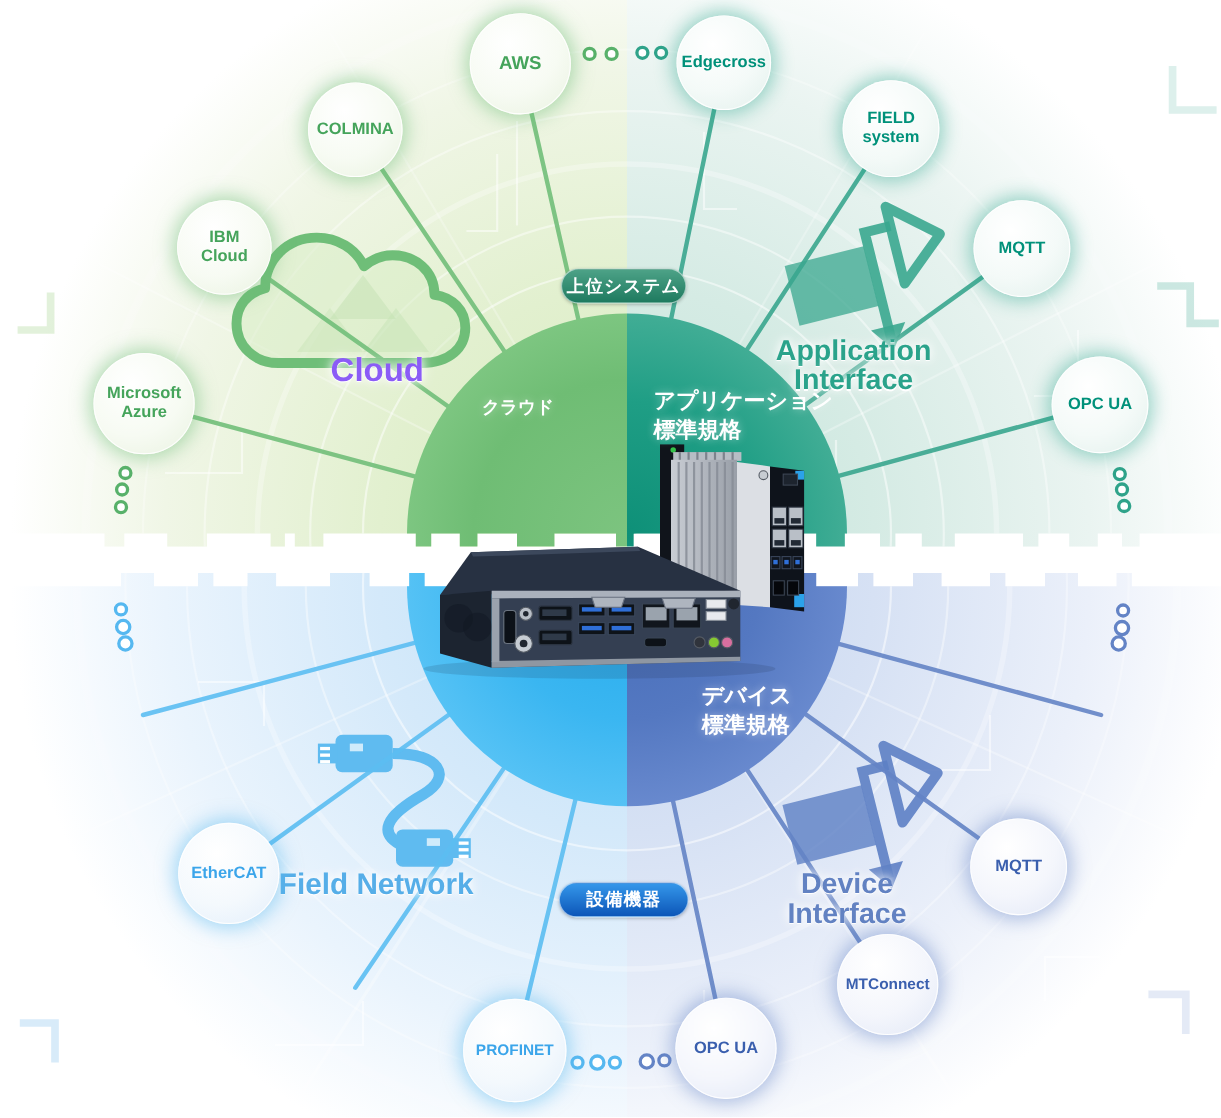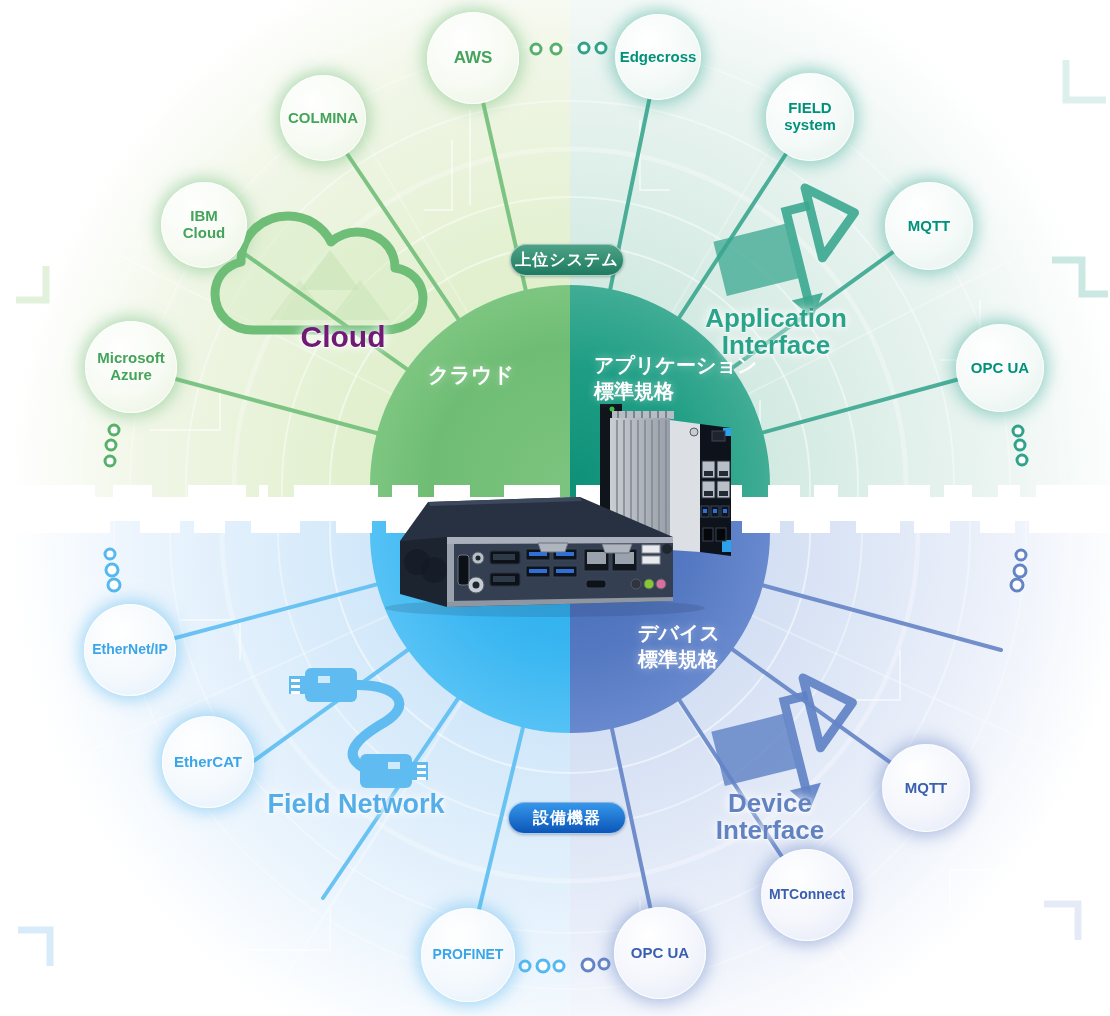--- a/index.html
+++ b/index.html
@@ -381,35 +381,35 @@
     <circle cx="649" cy="584" r="5" fill="#86c832" stroke="#555b64" stroke-width="1"></circle>
     <circle cx="661" cy="584" r="5" fill="#d96f9f" stroke="#555b64" stroke-width="1"></circle>
     <polygon points="538,543 568,543 565,552 541,552" fill="#aeb5bf" stroke="#6a7280" stroke-width="1"></polygon>
     <polygon points="602,544 632,544 629,553 605,553" fill="#aeb5bf" stroke="#6a7280" stroke-width="1"></polygon>
     <rect x="642" y="545" width="18" height="8" fill="#e8eaee" stroke="#888f99" stroke-width="1"></rect>
     <rect x="642" y="556" width="18" height="8" fill="#e8eaee" stroke="#888f99" stroke-width="1"></rect>
     <circle cx="667" cy="549" r="5" fill="#20262f"></circle>
   </g>
 </svg>
 
-<div class="label-en" style="left:263px;top:321px;width:160px;font-size:30px;color:#701a75;">Cloud</div>
+<div class="label-en" style="left:263px;top:321px;width:160px;font-size:30px;color:#8b5cf6;">Cloud</div>
 
 <div class="label-en" style="left:666px;top:305px;width:220px;font-size:26px;color:#2aa38b;">
   <div>Application</div>
   <div>Interface</div>
 </div>
 
-<div class="label-en" style="left:226px;top:790px;width:260px;font-size:27px;color:#56aee8;">Field Network</div>
+<div class="label-en" style="left:212px;top:790px;width:260px;font-size:27px;color:#56aee8;">Field Network</div>
 
 <div class="label-en" style="left:660px;top:790px;width:220px;font-size:26px;color:#6282c2;">
   <div>Device</div>
   <div>Interface</div>
 </div>
 
-<div class="label-inner" style="left:390px;top:361px;width:162px;font-size:21px;text-align:center;">クラウド</div>
+<div class="label-inner" style="left:390px;top:361px;width:162px;font-size:16px;text-align:center;">クラウド</div>
 
 <div class="label-inner" style="left:594px;top:352px;width:180px;font-size:20px;text-align:left;">
   <div>アプリケーション</div>
   <div>標準規格</div>
 </div>
 
 
 <div class="label-inner" style="left:614px;top:620px;width:130px;font-size:20px;text-align:left;margin-left:24px;">
   <div>デバイス</div>
   <div>標準規格</div>
@@ -421,21 +421,20 @@
 <div class="node green" style="left:427px;top:12px;width:92px;height:92px;font-size:17px;">AWS</div>
 <div class="node green" style="left:280px;top:75px;width:86px;height:86px;">COLMINA</div>
 <div class="node green" style="left:161px;top:182px;width:86px;height:86px;">IBM Cloud</div>
 <div class="node green" style="left:85px;top:321px;width:92px;height:92px;">Microsoft Azure</div>
 
 <div class="node teal" style="left:615px;top:14px;width:86px;height:86px;">Edgecross</div>
 <div class="node teal" style="left:766px;top:73px;width:88px;height:88px;">FIELD system</div>
 <div class="node teal" style="left:885px;top:182px;width:88px;height:88px;">MQTT</div>
 <div class="node teal" style="left:956px;top:324px;width:88px;height:88px;">OPC UA</div>
 
-<div class="node blue" style="left:84px;top:604px;width:92px;height:92px;font-size:14px;">EtherNet/IP</div>
-<div class="node blue" style="left:162px;top:716px;width:92px;height:92px;">EtherCAT</div>
+<div class="node blue" style="left:162px;top:748px;width:92px;height:92px;">EtherCAT</div>
 <div class="node blue" style="left:421px;top:908px;width:94px;height:94px;font-size:14px;">PROFINET</div>
 
 <div class="node slate" style="left:882px;top:744px;width:88px;height:88px;">MQTT</div>
 <div class="node slate" style="left:761px;top:849px;width:92px;height:92px;font-size:14px;">MTConnect</div>
 <div class="node slate" style="left:614px;top:907px;width:92px;height:92px;">OPC UA</div>
 
 </div>
 
 </body></html>

